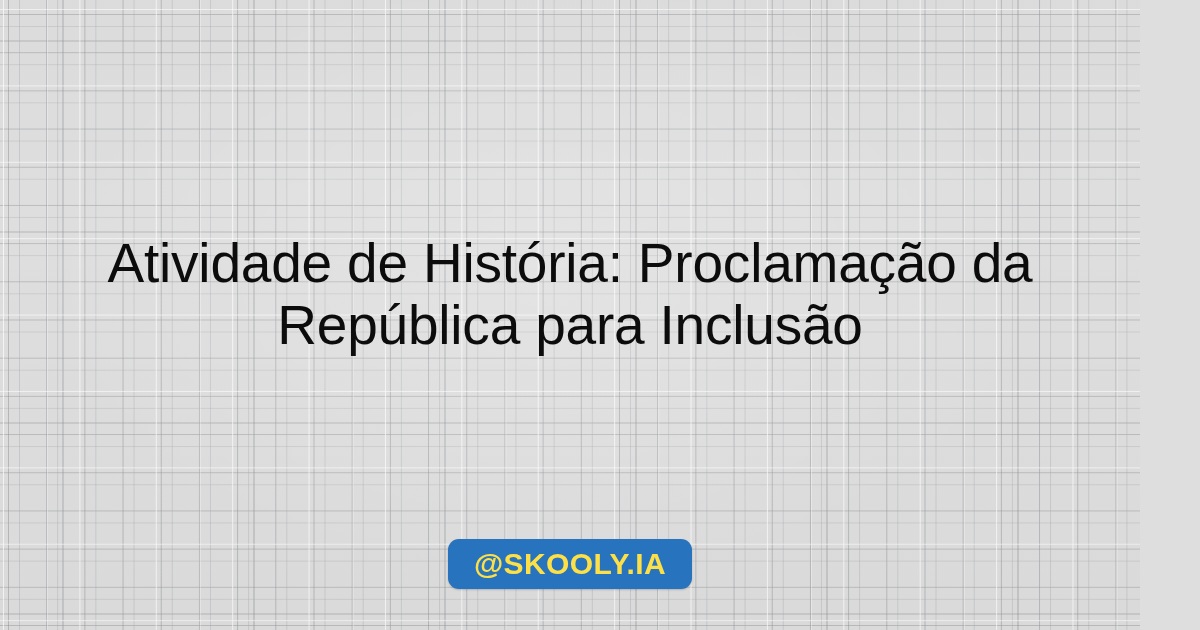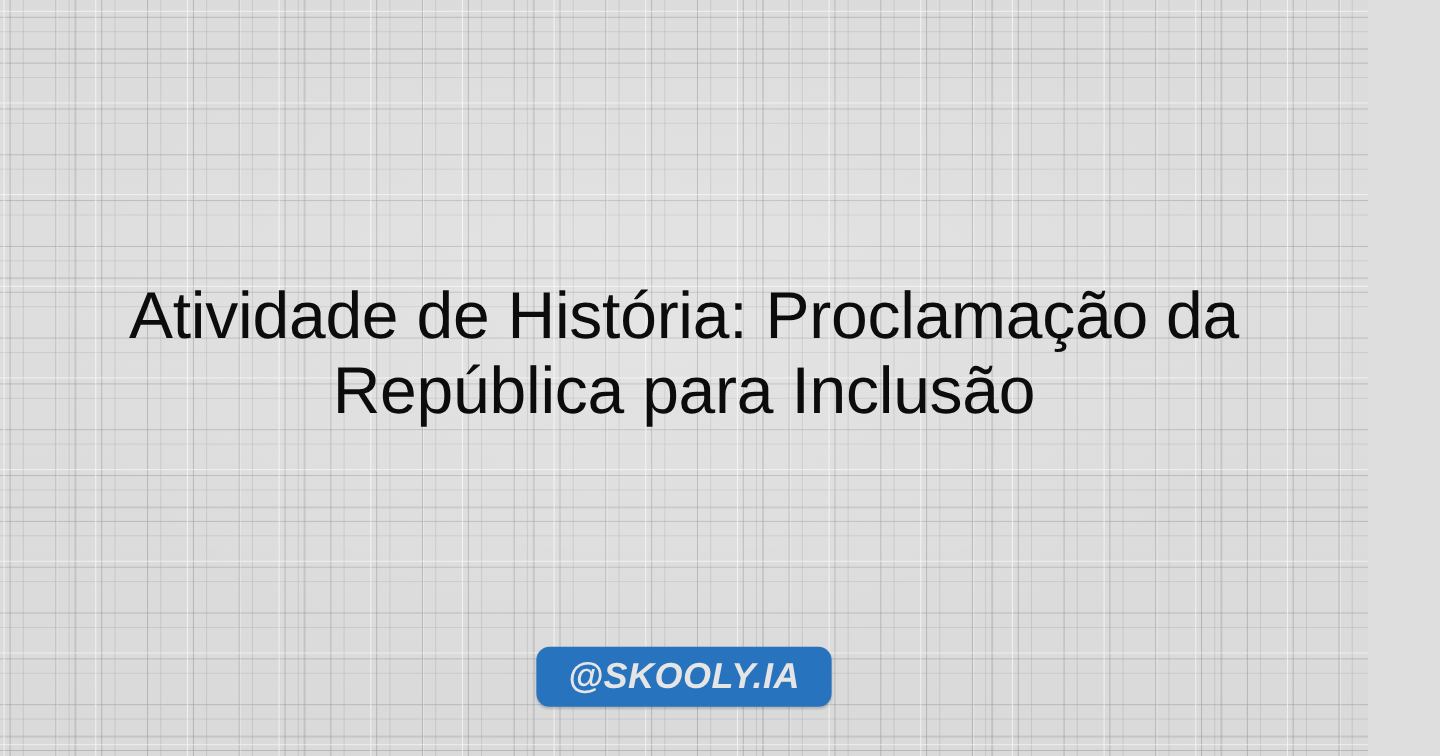--- a/index.html
+++ b/index.html
@@ -118,25 +118,24 @@
     align-items: center;
     justify-content: center;
     height: 50px;
     padding: 0 26px;
     border-radius: 11px;
     background-color: #2773bd;
     box-shadow: 0 1px 2px rgba(0,0,0,0.18);
   }
 
   .badge-text {
-    color: #e5e5e5;
+    color: #fde047;
     font-family: "Liberation Sans", sans-serif;
     font-size: 30px;
     font-weight: 700;
-    font-style: italic;
     letter-spacing: 0.4px;
     line-height: 1;
     white-space: nowrap;
   }
 </style>
 </head>
 <body>
 
 <div class="card">
 

